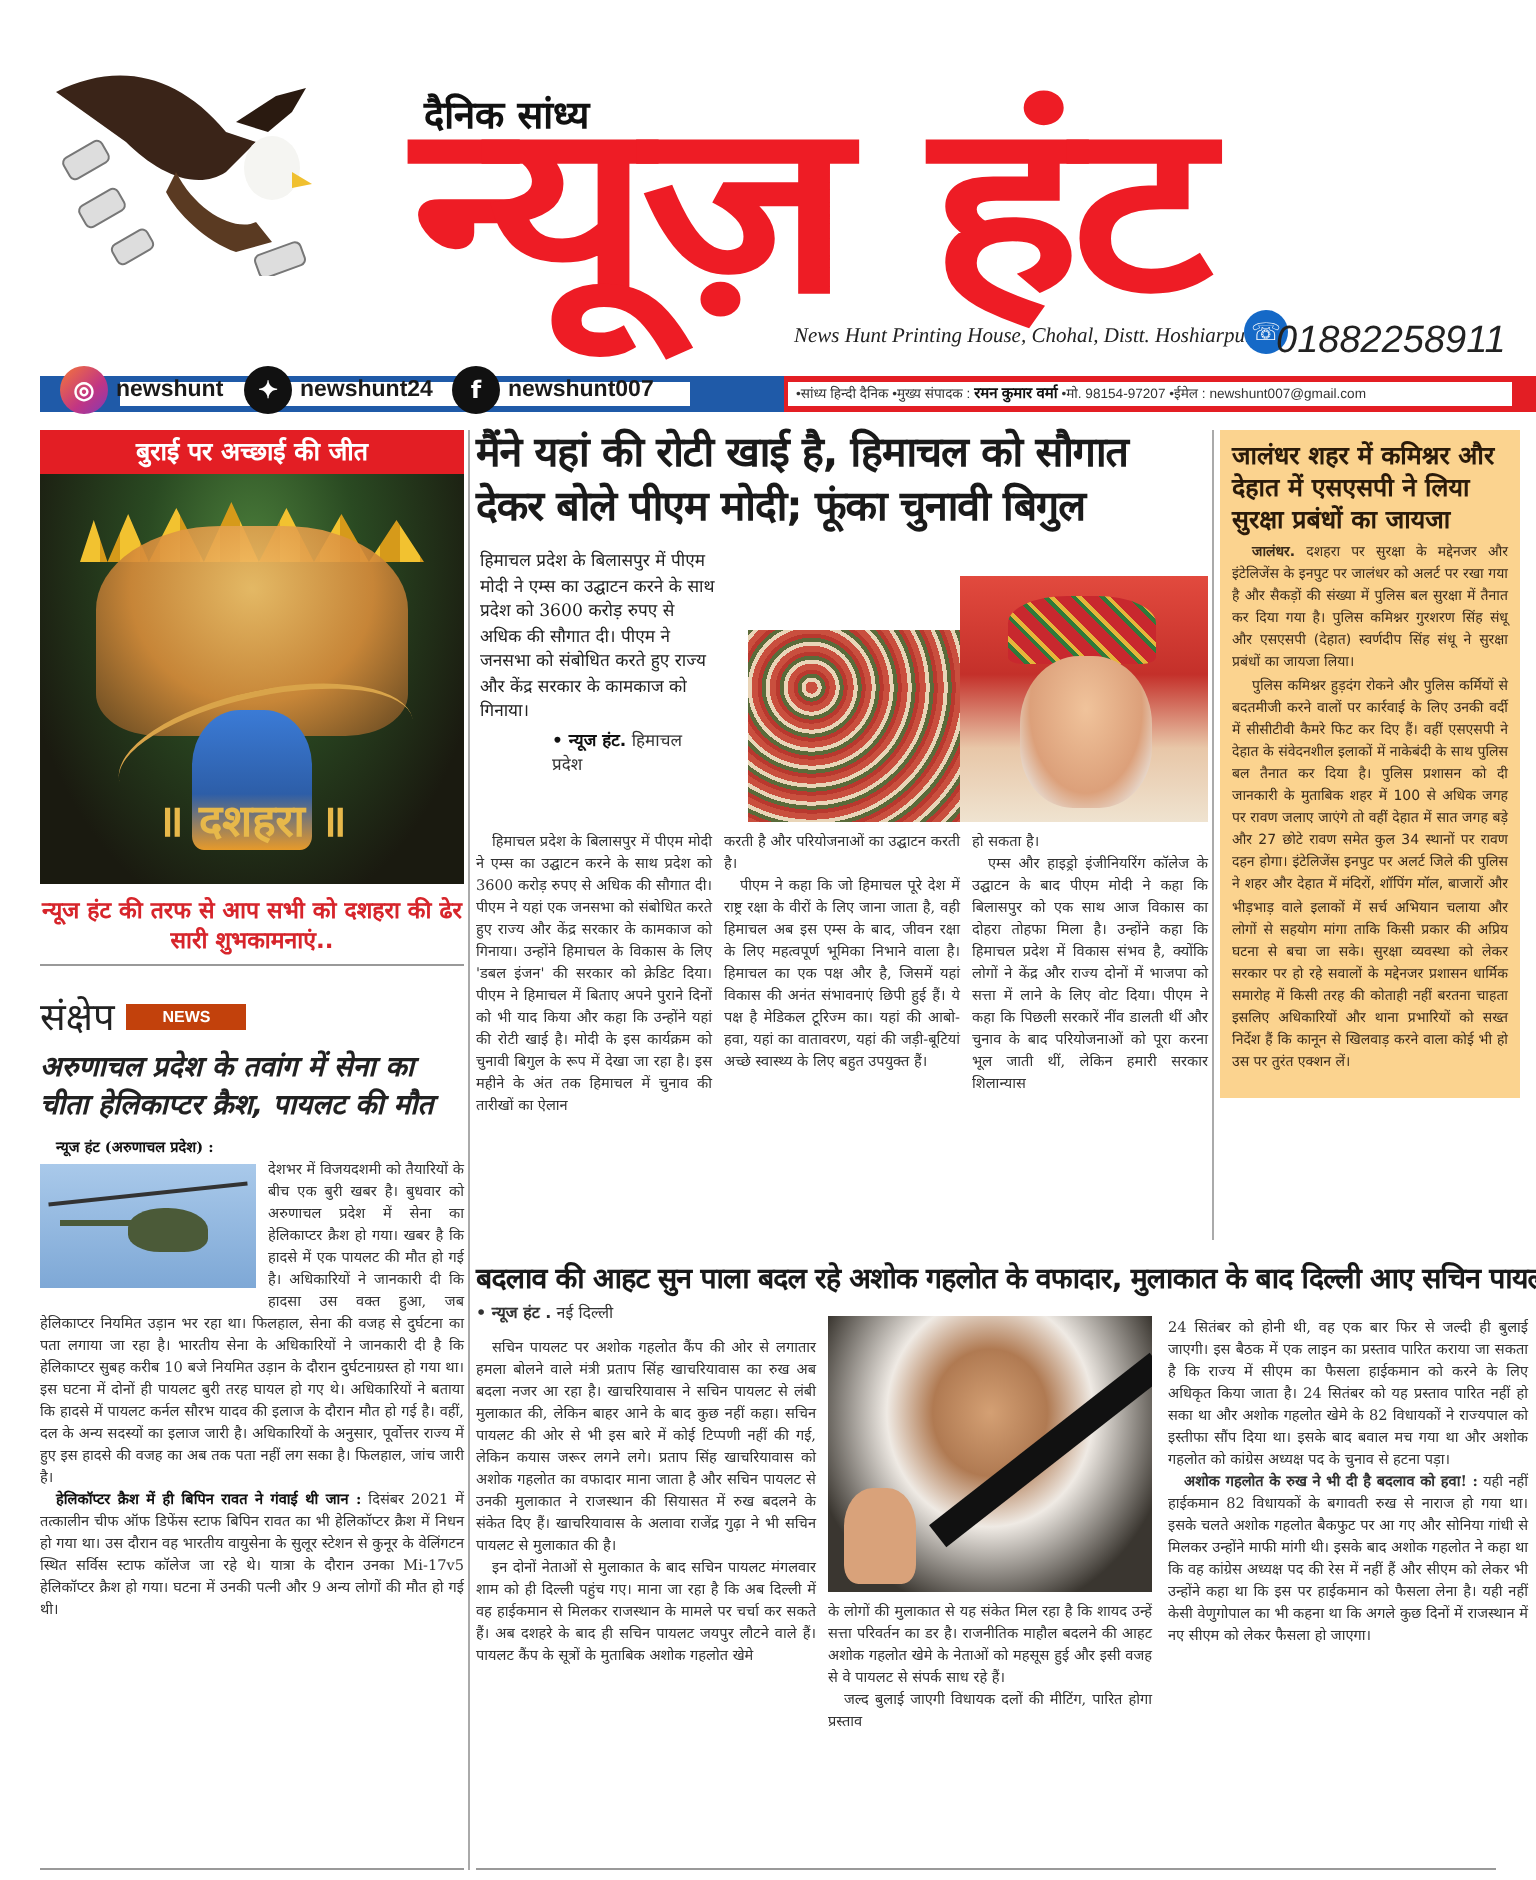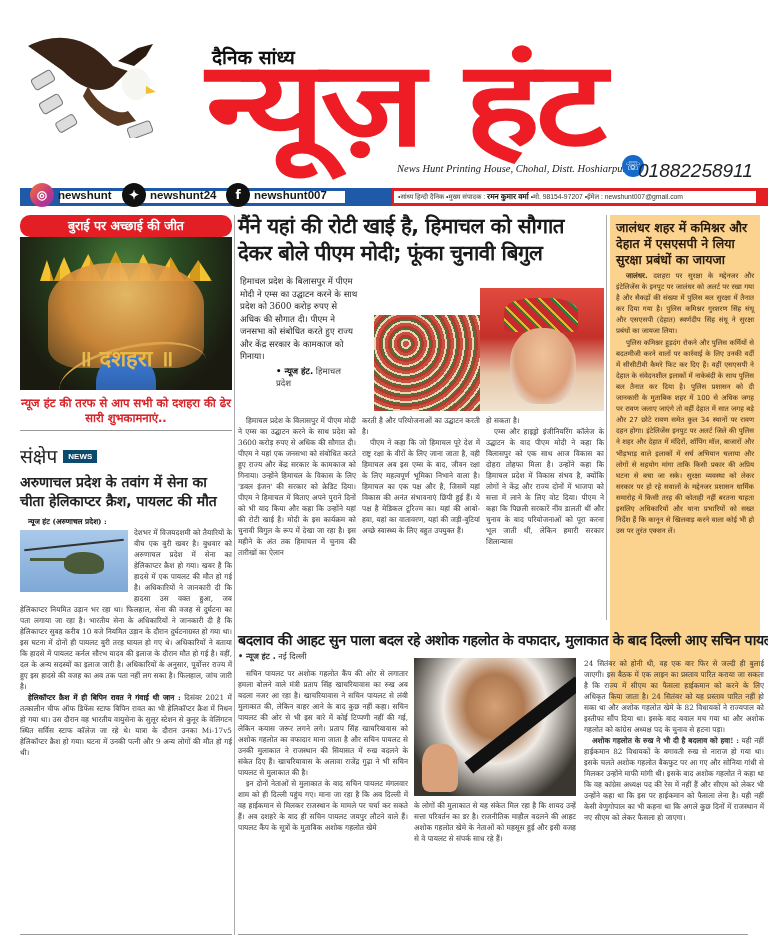--- a/index.html
+++ b/index.html
@@ -25,34 +25,34 @@
   .social .ic { width: 24px; height: 24px; border-radius: 50%; color: #fff; display: flex; align-items: center; justify-content: center; font-size: 12px; font-weight: bold; }
   .ic-insta { background: linear-gradient(135deg, #f77737, #c13584 60%, #833ab4); }
   .ic-tw { background: #111; }
   .ic-fb { background: #111; font-family: "DejaVu Sans", sans-serif; }
   .strip-right { position: absolute; left: 392px; top: 188px; width: 376px; height: 18px; background: #e31e24; }
   .strip-right-inner { position: absolute; left: 2px; top: 3px; width: 362px; height: 12px; background: #fff; font-family: "Liberation Sans", sans-serif; font-size: 6.8px; line-height: 12px; color: #333; padding-left: 4px; white-space: nowrap; overflow: hidden; }
   .strip-right-inner b { color: #111; font-size: 7.5px; }
 
   
   .left-col { position: absolute; left: 20px; top: 215px; width: 212px; }
-  .banner-red { height: 22px; background: #e31e24; color: #fff; text-align: center; font-family: "DejaVu Sans", sans-serif; font-weight: bold; font-size: 12.5px; line-height: 22px; border-radius: 10px; }
-  .dussehra-img { height: 153px; background: radial-gradient(ellipse at 50% 20%, #4a7d3a 0%, #2a4a22 35%, #1a1a10 80%); position: relative; overflow: hidden; }
+  .banner-red { height: 22px; background: #e31e24; color: #fff; text-align: center; font-family: "DejaVu Sans", sans-serif; font-weight: bold; font-size: 12.5px; line-height: 22px; }
+  .dussehra-img { height: 205px; background: radial-gradient(ellipse at 50% 20%, #4a7d3a 0%, #2a4a22 35%, #1a1a10 80%); position: relative; overflow: hidden; }
   .ravana { position: absolute; left: 28px; top: 26px; width: 156px; height: 105px; border-radius: 40% 40% 20% 20%; background: radial-gradient(ellipse at 50% 30%, #f5c06a 0%, #d88c3a 55%, #6a4a22 100%); opacity: .9; }
   .ravana-crown { position: absolute; left: 20px; top: 14px; width: 172px; height: 30px; background: repeating-linear-gradient(90deg, #f2c230 0 10px, #d69a1a 10px 20px); clip-path: polygon(0 100%,4% 30%,8% 100%,14% 20%,20% 100%,28% 10%,36% 100%,44% 0,52% 100%,60% 10%,68% 100%,76% 20%,84% 100%,92% 30%,100% 100%); }
   .rama { position: absolute; left: 76px; top: 118px; width: 60px; height: 70px; border-radius: 40% 40% 10% 10%; background: linear-gradient(180deg, #3b7bd6 0%, #2d5ea8 60%, #e79a2a 100%); }
   .bow { position: absolute; left: 38px; top: 108px; width: 150px; height: 60px; border-top: 3px solid #d9a44a; border-radius: 50% 50% 0 0; transform: rotate(-12deg); }
   .dussehra-text { position: absolute; left: 0; right: 0; bottom: 18px; text-align: center; color: #e7b84a; font-family: "DejaVu Sans", sans-serif; font-weight: bold; font-size: 22px; }
   .wishes { margin-top: 6px; text-align: center; color: #d7252b; font-family: "DejaVu Sans", sans-serif; font-weight: bold; font-size: 11.5px; line-height: 15px; }
   .rule { border-bottom: 1px solid #999; margin-top: 4px; }
 
   .sankshep { margin-top: 12px; display: flex; align-items: center; gap: 6px; }
   .sankshep-title { font-family: Liberation Serif, serif; font-size: 19px; color: #222; }
-  .news-badge { background: #0c4a6e; color: #fff; font-family: "Liberation Sans", sans-serif; font-weight: bold; font-size: 8px; padding: 2px 5px; text-align: center; }
-  .brief-head { margin-top: 4px; font-family: "DejaVu Sans", sans-serif; font-weight: bold; font-size: 14px; line-height: 19px; color: #222; }
+  .news-badge { background: #c2410c; color: #fff; font-family: "Liberation Sans", sans-serif; font-weight: bold; font-size: 8px; padding: 2px 18px; text-align: center; }
+  .brief-head { margin-top: 4px; font-family: "DejaVu Sans", sans-serif; font-weight: bold; font-size: 14px; line-height: 19px; color: #222; font-style: italic; }
   .body-text { font-family: "DejaVu Serif", serif; font-size: 7.3px; line-height: 11px; color: #333; text-align: justify; }
   .body-text b { color: #111; }
   .heli-img { float: left; width: 108px; height: 62px; margin: 3px 6px 2px 0; background: linear-gradient(180deg, #a9c9ea 0%, #7ea8d6 100%); position: relative; }
   .heli-body { position: absolute; left: 44px; top: 22px; width: 40px; height: 22px; border-radius: 45% 50% 30% 40%; background: #4b5a38; }
   .heli-rotor { position: absolute; left: 4px; top: 14px; width: 100px; height: 2px; background: #333; transform: rotate(-6deg); }
   .heli-tail { position: absolute; left: 10px; top: 28px; width: 40px; height: 3px; background: #4b5a38; }
   .left-bottom-rule { position: absolute; left: 20px; top: 934px; width: 212px; border-bottom: 1px solid #999; }
 
   
   .vdiv { position: absolute; width: 1px; background: #aaa; }
@@ -65,21 +65,21 @@
   .byline b { color: #111; }
   .crowd-img { position: absolute; left: 136px; top: 102px; width: 106px; height: 96px; background: repeating-radial-gradient(circle at 30% 30%, #c94f3e 0 3px, #e9d5b8 3px 5px, #5a6b3a 5px 7px, #b9382e 7px 9px); }
   .modi-img { position: absolute; left: 242px; top: 75px; width: 124px; height: 123px; background: linear-gradient(180deg, #e24a3e 0%, #c4302a 40%, #e8c7a8 70%, #efe3d0 100%); overflow: hidden; }
   .modi-cap { position: absolute; left: 24px; top: 10px; width: 74px; height: 34px; border-radius: 40% 40% 10% 10%; background: repeating-linear-gradient(45deg, #c8282e 0 6px, #2f7a3a 6px 8px, #e5b53a 8px 10px); }
   .modi-face { position: absolute; left: 30px; top: 40px; width: 66px; height: 76px; border-radius: 45% 45% 40% 40%; background: radial-gradient(ellipse at 50% 35%, #f0c39b 0%, #dca07a 60%, #e9e3dc 85%); }
   .lead-cols { position: absolute; left: 0; top: 202px; width: 366px; display: grid; grid-template-columns: 118px 118px 118px; column-gap: 6px; }
   .col-text { font-family: "DejaVu Serif", serif; font-size: 7.3px; line-height: 11px; color: #333; text-align: justify; }
   .col-text p { text-indent: 8px; }
 
   
-  .side-box { position: absolute; left: 610px; top: 215px; width: 150px; height: 488px; background: #fbd38f; padding: 5px 6px; }
+  .side-box { position: absolute; left: 610px; top: 215px; width: 150px; height: 334px; background: #fbd38f; padding: 5px 6px; }
   .side-head { font-family: "DejaVu Sans", sans-serif; font-weight: bold; font-size: 12.5px; line-height: 16px; color: #2a1a0a; }
   .side-text { margin-top: 3px; font-family: "DejaVu Sans", sans-serif; font-size: 7px; line-height: 11.1px; color: #3a2a1a; text-align: justify; }
   .side-text p { text-indent: 10px; }
 
   
   .story2 { position: absolute; left: 238px; top: 630px; width: 526px; }
   .story2-head { font-family: "DejaVu Sans", sans-serif; font-weight: bold; font-size: 14.2px; line-height: 20px; color: #1a1a1a; letter-spacing: -0.4px; white-space: nowrap; }
   .story2-byline { font-family: "DejaVu Sans", sans-serif; font-size: 8px; color: #333; }
   .s2-col1 { position: absolute; left: 0; top: 38px; width: 170px; }
   .pilot-img { position: absolute; left: 176px; top: 28px; width: 162px; height: 138px; background: radial-gradient(ellipse at 50% 35%, #d4a074 0%, #b07a52 25%, #efeae4 45%, #3a3630 80%); overflow: hidden; }
@@ -207,19 +207,20 @@
   <div class="s2-col1 col-text">
     <p>सचिन पायलट पर अशोक गहलोत कैंप की ओर से लगातार हमला बोलने वाले मंत्री प्रताप सिंह खाचरियावास का रुख अब बदला नजर आ रहा है। खाचरियावास ने सचिन पायलट से लंबी मुलाकात की, लेकिन बाहर आने के बाद कुछ नहीं कहा। सचिन पायलट की ओर से भी इस बारे में कोई टिप्पणी नहीं की गई, लेकिन कयास जरूर लगने लगे। प्रताप सिंह खाचरियावास को अशोक गहलोत का वफादार माना जाता है और सचिन पायलट से उनकी मुलाकात ने राजस्थान की सियासत में रुख बदलने के संकेत दिए हैं। खाचरियावास के अलावा राजेंद्र गुढ़ा ने भी सचिन पायलट से मुलाकात की है।</p>
     <p>इन दोनों नेताओं से मुलाकात के बाद सचिन पायलट मंगलवार शाम को ही दिल्ली पहुंच गए। माना जा रहा है कि अब दिल्ली में वह हाईकमान से मिलकर राजस्थान के मामले पर चर्चा कर सकते हैं। अब दशहरे के बाद ही सचिन पायलट जयपुर लौटने वाले हैं। पायलट कैंप के सूत्रों के मुताबिक अशोक गहलोत खेमे</p>
   </div>
   <div class="pilot-img">
     <div class="pilot-belt"></div>
     <div class="pilot-hand"></div>
   </div>
   <div class="s2-col2 col-text">
     <p style="text-indent:0;">के लोगों की मुलाकात से यह संकेत मिल रहा है कि शायद उन्हें सत्ता परिवर्तन का डर है। राजनीतिक माहौल बदलने की आहट अशोक गहलोत खेमे के नेताओं को महसूस हुई और इसी वजह से वे पायलट से संपर्क साध रहे हैं।</p>
+    <p>जल्द बुलाई जाएगी विधायक दलों की मीटिंग, पारित होगा प्रस्ताव</p>
   </div>
   <div class="s2-col3 col-text">
     <p style="text-indent:0;">24 सितंबर को होनी थी, वह एक बार फिर से जल्दी ही बुलाई जाएगी। इस बैठक में एक लाइन का प्रस्ताव पारित कराया जा सकता है कि राज्य में सीएम का फैसला हाईकमान को करने के लिए अधिकृत किया जाता है। 24 सितंबर को यह प्रस्ताव पारित नहीं हो सका था और अशोक गहलोत खेमे के 82 विधायकों ने राज्यपाल को इस्तीफा सौंप दिया था। इसके बाद बवाल मच गया था और अशोक गहलोत को कांग्रेस अध्यक्ष पद के चुनाव से हटना पड़ा।</p>
     <p><b>अशोक गहलोत के रुख ने भी दी है बदलाव को हवा! :</b><span> यही नहीं हाईकमान 82 विधायकों के बगावती रुख से नाराज हो गया था। इसके चलते अशोक गहलोत बैकफुट पर आ गए और सोनिया गांधी से मिलकर उन्होंने माफी मांगी थी। इसके बाद अशोक गहलोत ने कहा था कि वह कांग्रेस अध्यक्ष पद की रेस में नहीं हैं और सीएम को लेकर भी उन्होंने कहा था कि इस पर हाईकमान को फैसला लेना है। यही नहीं केसी वेणुगोपाल का भी कहना था कि अगले कुछ दिनों में राजस्थान में नए सीएम को लेकर फैसला हो जाएगा।</span></p>
   </div>
 </article>
 <div class="story2-bottom-rule"></div>
 
 </body></html>

